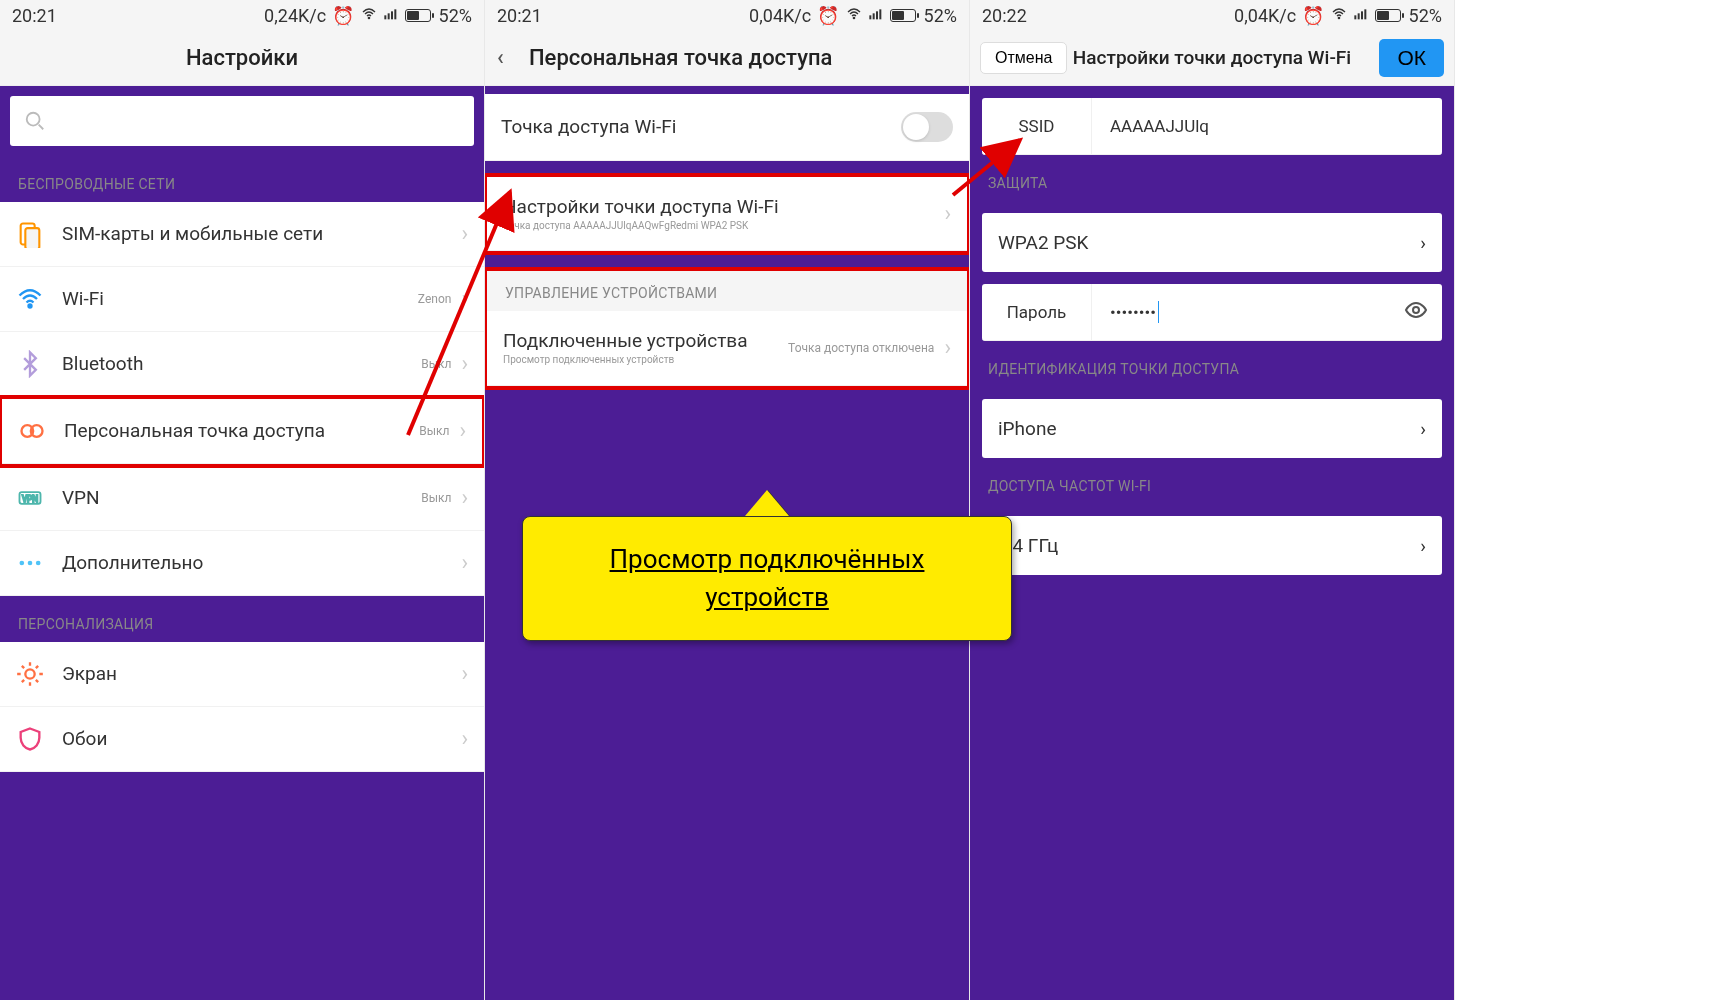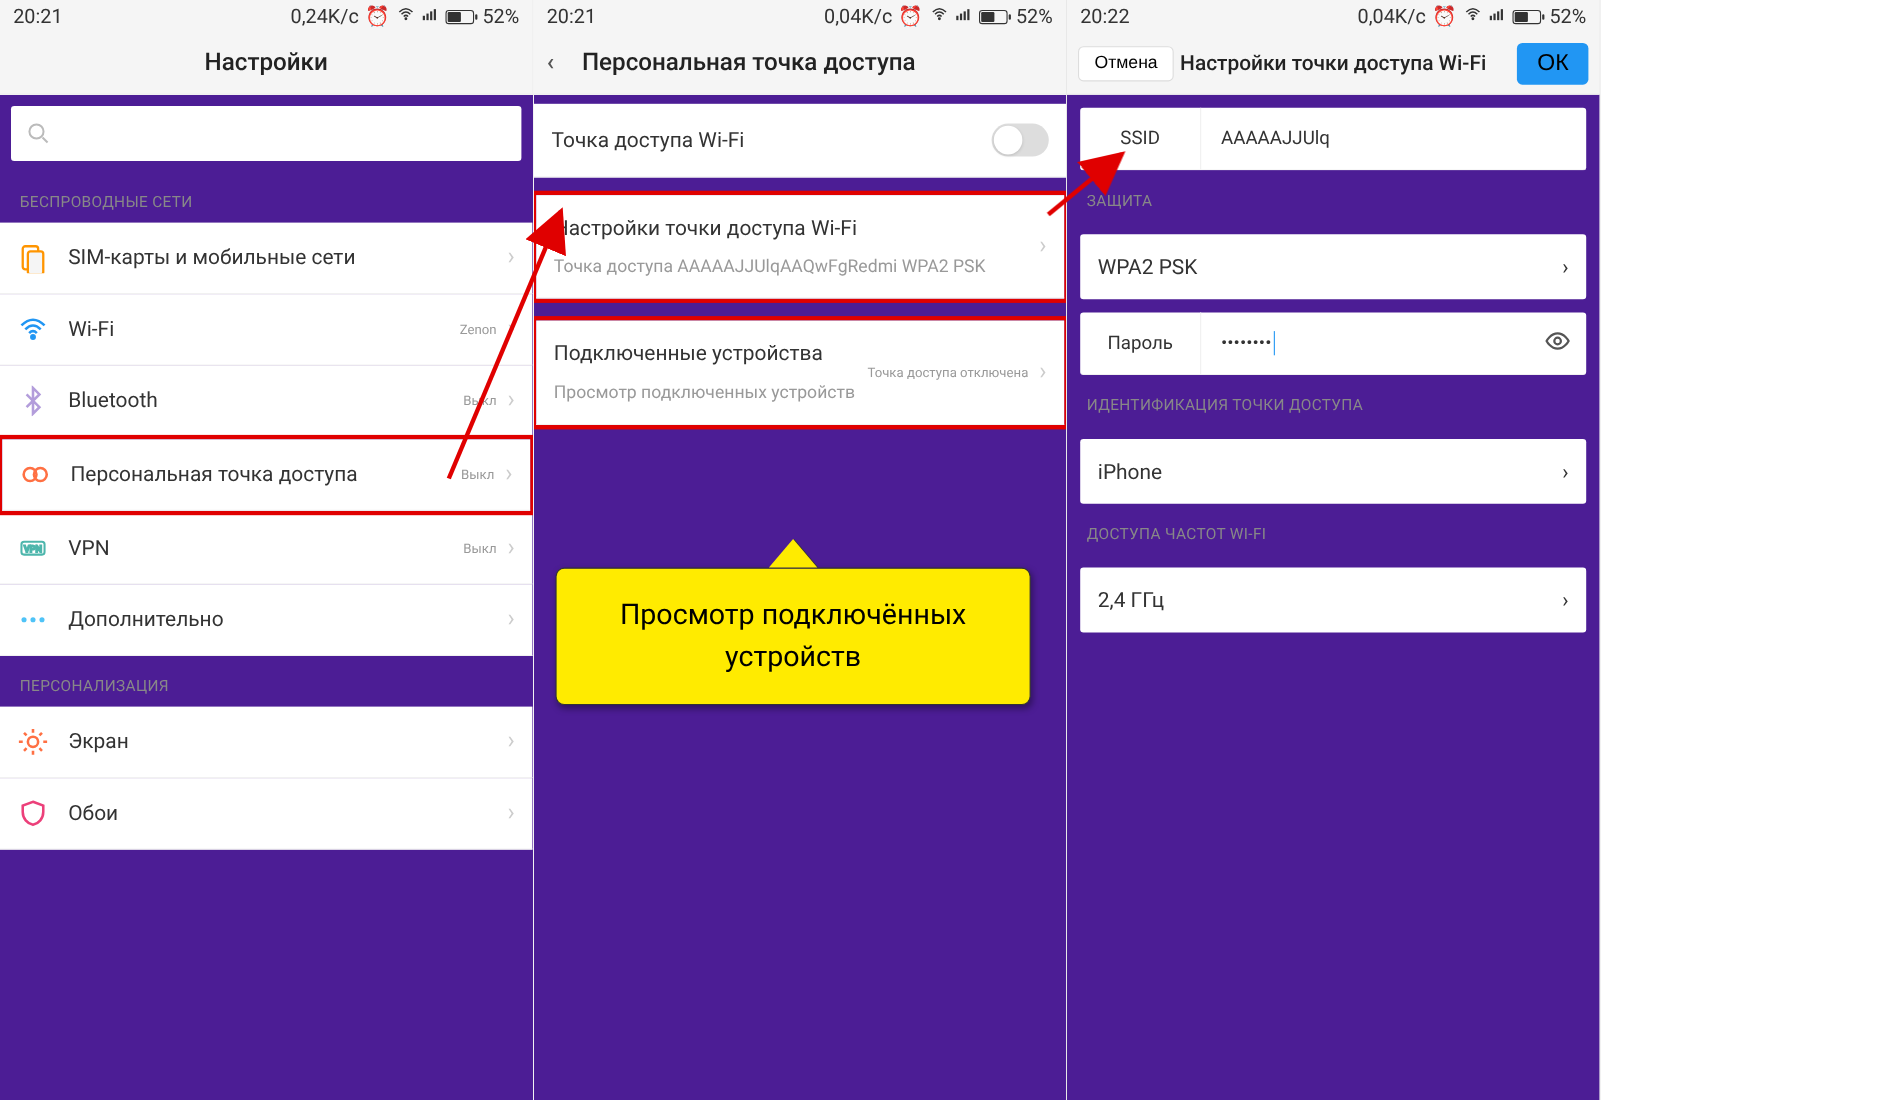--- a/index.html
+++ b/index.html
@@ -31,41 +31,41 @@
   .search-box svg { width: 22px; height: 22px; color: #bbb; }
 
   
   .sect { padding: 20px 18px 10px; font-size: 14px; color: #888; letter-spacing: 0.3px; }
 
   
   .cell { background: #fff; display: flex; align-items: center; padding: 18px 16px; border-bottom: 1px solid #f1f1f1; position: relative; }
   .cell .cell-icon { width: 28px; height: 28px; margin-right: 18px; display: flex; align-items: center; justify-content: center; flex-shrink: 0; }
   .cell .cell-main { flex: 1; min-width: 0; }
   .cell .cell-main .cell-title { font-size: 19px; color: #333; line-height: 1.25; }
-  .cell .cell-main .cell-sub { font-size: 16px; color: #999; margin-top: 12px; line-height: 1.35; }
+  .cell .cell-main .cell-sub { font-size: 10px; color: #999; margin-top: 0; line-height: 1.35; }
   .cell .cell-value { font-size: 12px; color: #999; margin-right: 10px; text-align: right; max-width: 160px; }
   .cell .chev { color: #ccc; font-size: 22px; line-height: 1; }
 
   .highlight-box { border: 4px solid #e00000; margin: -2px; position: relative; z-index: 2; }
 
   
   .toggle { position: relative; width: 52px; height: 30px; background: #ddd; border-radius: 15px; cursor: pointer; }
   .toggle .knob { position: absolute; left: 2px; top: 2px; width: 26px; height: 26px; background: #fff; border-radius: 50%; box-shadow: 0 1px 3px rgba(0,0,0,0.15); }
 
   
   .form-row { background: #fff; display: flex; align-items: center; border-bottom: 1px solid #f0f0f0; border-radius: 3px; margin: 12px 12px 0; }
   .form-row .flabel { padding: 0 18px; font-size: 17px; color: #333; border-right: 1px solid #f0f0f0; height: 56px; display: flex; align-items: center; min-width: 110px; justify-content: center; }
   .form-row .fvalue { padding: 0 18px; font-size: 17px; color: #333; flex: 1; height: 56px; display: flex; align-items: center; }
   .form-row .eye { padding: 0 14px; color: #555; cursor: pointer; }
   .single-row { margin: 12px 12px 0; background: #fff; display: flex; align-items: center; padding: 18px 16px; border-radius: 3px; font-size: 19px; color: #333; }
 
   .pwd-dots::after { content: ""; display: inline-block; width: 1px; height: 22px; background: #2196f3; margin-left: 2px; vertical-align: middle; }
 
   
-  .callout { position: absolute; left: 505px; top: 490px; width: 432px; z-index: 10; }
+  .callout { position: absolute; left: 522px; top: 490px; width: 490px; z-index: 10; text-decoration: underline; }
   .callout-arrow-up { width: 0; height: 0; border-left: 22px solid transparent; border-right: 22px solid transparent; border-bottom: 26px solid #ffeb00; margin: 0 auto; filter: drop-shadow(1px 0 0 #333); }
   .callout-box { background: #ffeb00; border: 1px solid #333; border-radius: 8px; padding: 24px 28px; box-shadow: 2px 3px 6px rgba(0,0,0,0.35); font-size: 26px; text-align: center; line-height: 1.45; }
 
   
   svg.arrow-abs { position: absolute; z-index: 9; pointer-events: none; }
 </style>
 </head>
 <body>
 
 <div class="wrap">
@@ -262,20 +262,21 @@
         <div class="cell">
           <div class="cell-main">
             <div class="cell-title">Настройки точки доступа Wi-Fi</div>
             <div class="cell-sub">Точка доступа AAAAAJJUlqAAQwFgRedmi WPA2 PSK</div>
           </div>
           <span class="chev">›</span>
         </div>
       </div>
 
       <div class="highlight-box" style="margin-top:14px">
+        <div class="sect" style="padding-top:14px;background:#f5f5f5">УПРАВЛЕНИЕ УСТРОЙСТВАМИ</div>
         <div class="cell">
           <div class="cell-main">
             <div class="cell-title">Подключенные устройства</div>
             <div class="cell-sub">Просмотр подключенных устройств</div>
           </div>
           <div class="cell-value">Точка доступа отключена</div>
           <span class="chev">›</span>
         </div>
       </div>
     </div>

